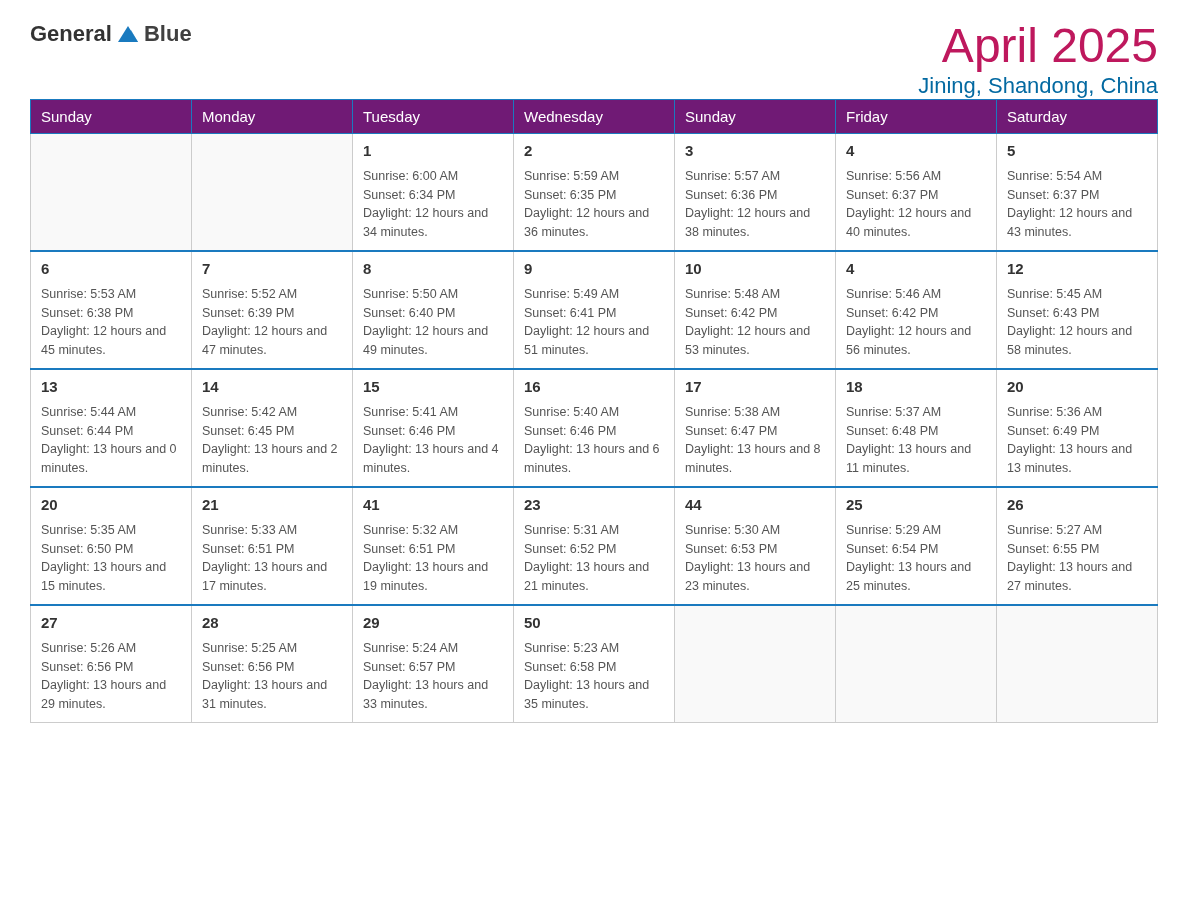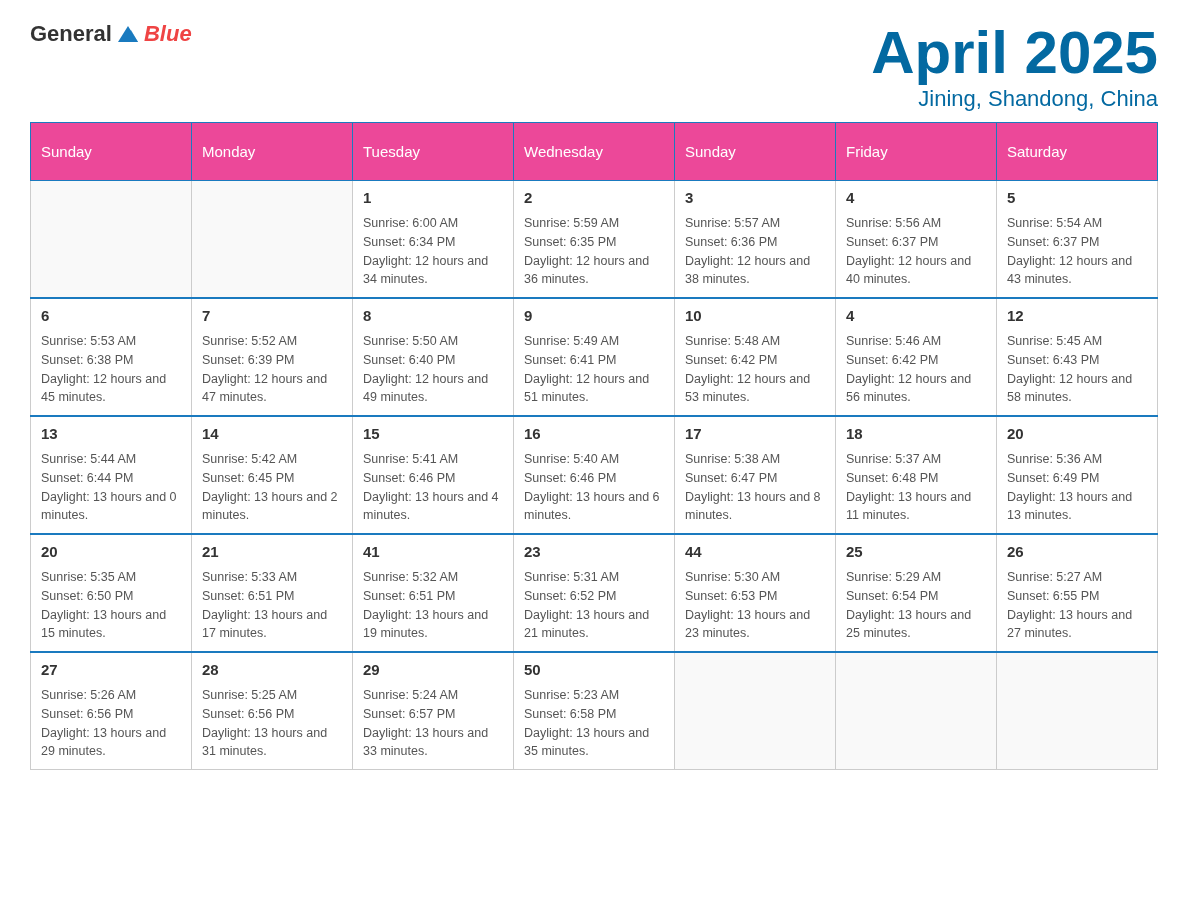--- a/index.html
+++ b/index.html
@@ -6,60 +6,59 @@
     body {
       font-family: Arial, sans-serif;
       background: #fff;
       padding: 20px 30px;
       color: #333;
     }
     .header-row {
       display: flex;
       justify-content: space-between;
       align-items: flex-start;
-      margin-bottom: 10px;
     }
     .logo {
       display: flex;
       align-items: center;
       font-size: 22px;
       font-weight: bold;
       color: #333;
     }
     .logo-general { color: #333; }
-    .logo-blue { color: #ef4444; font-style: italic; }
+    .logo-blue { color: #404040; }
     .logo-icon {
       width: 28px;
       height: 28px;
       margin-left: 2px;
       margin-right: 2px;
     }
     .title-block {
       text-align: right;
     }
     .title-block h1 {
-      font-size: 60px;
-      font-weight: 700;
-      color: #0369a1;
+      font-size: 48px;
+      font-weight: 400;
+      color: #be185d;
       line-height: 1.1;
     }
     .title-block h2 {
       font-size: 22px;
       font-weight: 400;
       color: #0369a1;
     }
     .calendar {
       width: 100%;
       border-collapse: collapse;
       border: 1px solid #aaa;
     }
     .calendar th {
-      background: #ec4899;
+      background: #701a75;
       color: #fff;
-      padding: 20px 10px;
+      padding: 8px 10px;
       font-size: 15px;
       font-weight: normal;
       text-align: left;
       border: 1px solid #1a7abf;
     }
     .calendar td {
       vertical-align: top;
       padding: 8px 10px;
       border: 1px solid #ccc;
       width: 14.28%;

